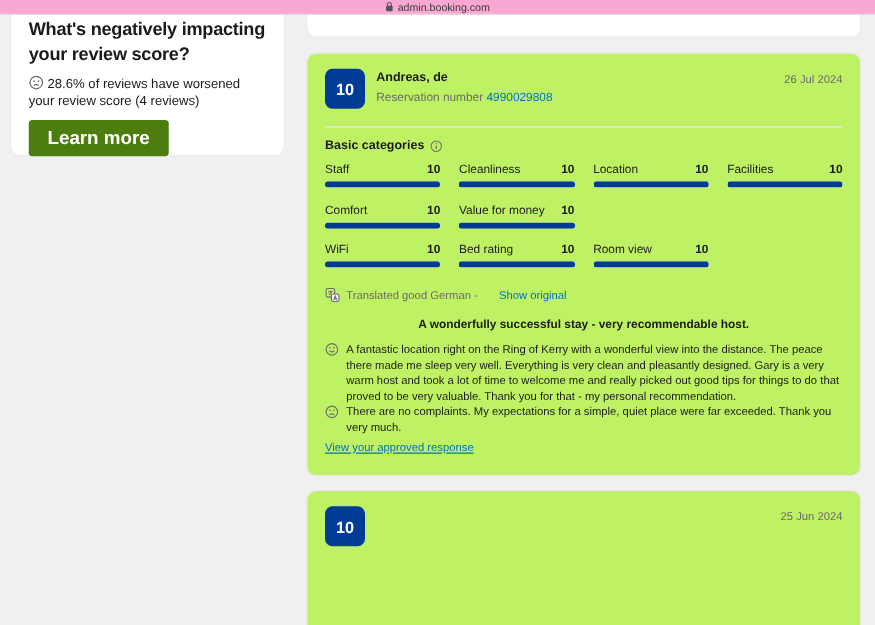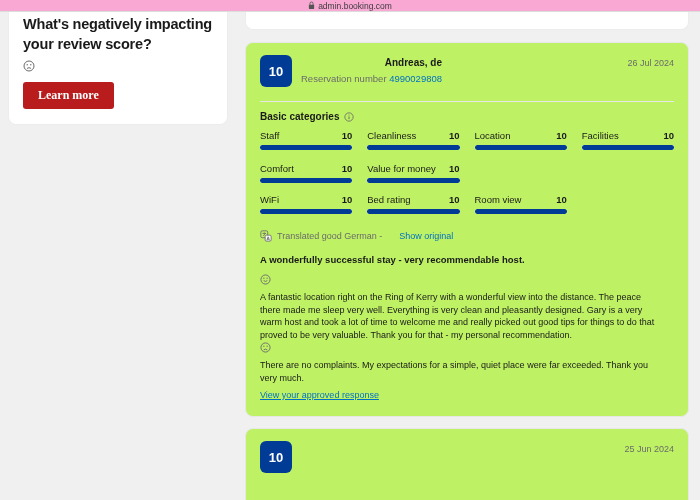--- a/index.html
+++ b/index.html
@@ -23,61 +23,61 @@
   
   .side-card {
     position:absolute; left:8px; top:12px; width:220px; height:113px;
     background:#fff; border:1px solid #ececec; border-top:none;
     border-radius:0 0 8px 8px; padding:2px 12px 0 14px;
   }
   .side-title { font-size:14.5px; font-weight:bold; line-height:20px; letter-spacing:-0.2px; }
   .side-stat { margin-top:6px; font-size:10.5px; line-height:13.5px; color:#1a1a1a; }
   .side-stat svg { vertical-align:-2px; margin-right:3px; }
   .cta {
-    margin-top:8px; background:#b91c1c; color:#fff; border:none; cursor:pointer;
-    font-family:Liberation Serif, serif; font-size:12px; font-weight:600;
+    margin-top:8px; background:#4d7c0f; color:#fff; border:none; cursor:pointer;
+    font-family:Liberation Sans, sans-serif; font-size:15px; font-weight:600;
     padding:6px 15px; border-radius:3px;
   }
   
   .main { position:absolute; left:245px; top:12px; width:444px; }
   .prev-strip { height:18px; background:#fff; border:1px solid #ececec; border-top:none;
     border-radius:0 0 8px 8px; }
   .review-card {
     margin-top:12px; background:#bef264; border:1px solid #e7e7e7; border-radius:8px;
     padding:12px 14px 14px 14px;
   }
   .review-card.partial { min-height:130px; }
   .review-header { display:flex; align-items:flex-start; }
   .badge {
     width:32px; height:32px; background:#003b95; color:#fff;
     border-radius:6px; font-size:13px; font-weight:bold;
     display:flex; align-items:center; justify-content:center; flex-shrink:0;
   }
-  .guest-block { margin-left:9px;text-align:right; }
+  .guest-block { margin-left:9px; }
   .guest-name { font-size:10px; font-weight:bold; margin-top:2px; }
   .res-line { margin-top:5px; font-size:9.5px; color:#6b6b6b; }
   .res-num { color:#0071c2; text-decoration:none; }
   .review-date { margin-left:auto; font-size:9px; color:#6b6b6b; margin-top:3px; }
   .divider { border:none; border-top:1px solid #e7e7e7; margin:14px 0 0 0; }
   .section-head { margin-top:9px; font-size:10px; font-weight:bold;
     display:flex; align-items:center; gap:4px; }
   .section-head.additional { margin-top:18px; }
   .cat-grid { display:grid; grid-template-columns:repeat(4,1fr); column-gap:15px;
     row-gap:13px; margin-top:8px; }
   .cat-grid.additional { margin-top:11px; }
   .cat-row { display:flex; justify-content:space-between; font-size:9.5px; }
   .cat-val { font-weight:600; }
   .cat-bar { margin-top:4px; height:5px; background:#e6e6e6; border-radius:2px; overflow:hidden; }
   .cat-fill { height:100%; width:100%; background:#003b95; border-radius:2px; }
   .translate-row { margin-top:16px; display:flex; align-items:center; gap:5px;
     font-size:9px; color:#6b6b6b; }
   .show-orig { color:#0071c2; text-decoration:none;margin-left:12px; }
-  .review-title { margin-top:12px; font-size:9.5px; font-weight:bold; }
+  .review-title { margin-top:12px; font-size:9.5px; font-weight:bold;text-align:center; }
   .feedback { margin-top:8px; list-style:none; }
-  .feedback-item { display:flex; gap:6px; font-size:9px; line-height:12.5px;flex-direction:column; }
+  .feedback-item { display:flex; gap:6px; font-size:9px; line-height:12.5px; }
   .feedback-item svg { flex-shrink:0; margin-top:1px; }
   .feedback-text { width:398px; }
   .response-link { display:inline-block; font-size:9px;
     color:#0071c2; text-decoration:underline; }
   .icon-gray { stroke:#6b6b6b; fill:none; stroke-width:1; }
 </style>
 </head>
 <body>
 
 <div class="browser-bar">
@@ -90,21 +90,21 @@
 <div class="chrome-notch"></div>
 
 <aside class="side-card">
   <h2 class="side-title">What's negatively impacting your review score?</h2>
   <p class="side-stat">
     <svg width="12" height="12" viewBox="0 0 12 12">
       <circle class="icon-gray" cx="6" cy="6" r="5"></circle>
       <circle cx="4.2" cy="4.8" r="0.7" fill="#6b6b6b"></circle>
       <circle cx="7.8" cy="4.8" r="0.7" fill="#6b6b6b"></circle>
       <path class="icon-gray" d="M4 8.4 Q6 7 8 8.4"></path>
-    </svg>
+    </svg><span>28.6% of reviews have worsened your review score (4 reviews)</span>
   </p>
   <button class="cta">Learn more</button>
 </aside>
 
 <main class="main">
   <div class="prev-strip"></div>
 
   <article class="review-card">
     <header class="review-header">
       <div class="badge">10</div>

